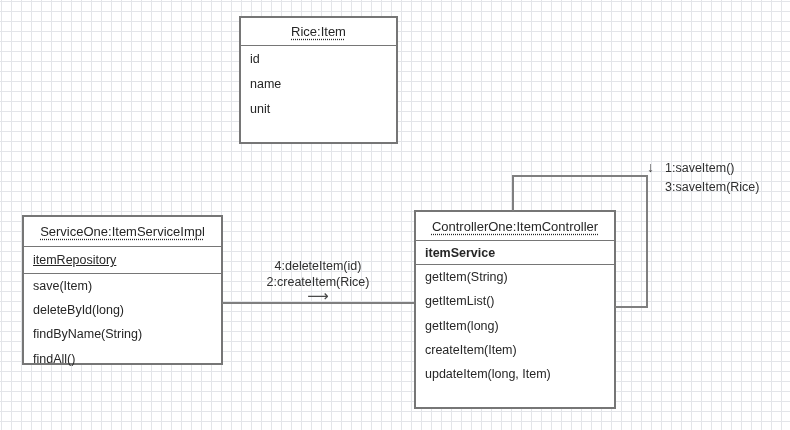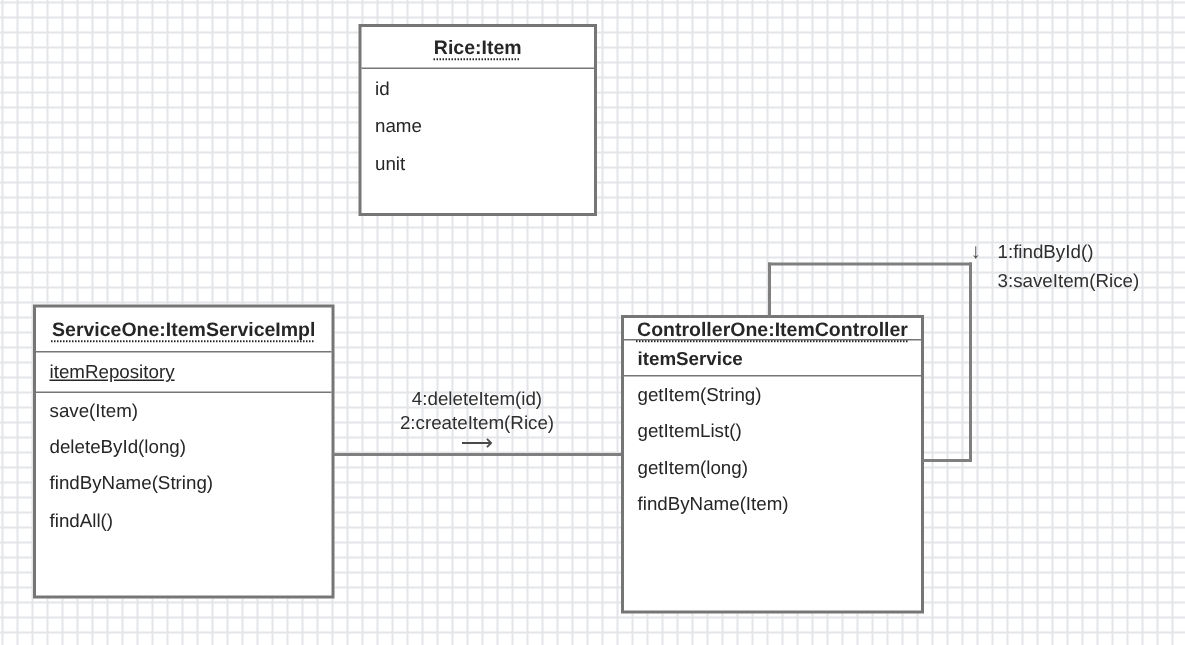--- a/index.html
+++ b/index.html
@@ -21,21 +21,21 @@
   }
   .uml-box {
     position: absolute;
     box-sizing: border-box;
     background: #ffffff;
     border: 2px solid #767676;
     color: #262626;
   }
   .uml-title {
     box-sizing: border-box;
-    font-weight: 700;
+    font-weight: 400;
     font-size: 13px;
     text-align: center;
     border-bottom: 1.5px solid #767676;
     text-decoration: underline dotted;
     text-underline-offset: 3px;
     display: flex;
     align-items: center;
     justify-content: center;
   }
   .uml-row {
@@ -47,29 +47,29 @@
     white-space: nowrap;
   }
   .sep { border-bottom: 1.5px solid #767676; }
 
   
   #box-rice   { left: 239px; top: 16px;  width: 159px; height: 128px; }
   #box-rice .uml-title { height: 28px; }
   #box-rice .uml-row   { height: 25px; }
 
   
-  #box-service { left: 22px; top: 203px; width: 201px; height: 196px; }
+  #box-service { left: 22px; top: 215px; width: 201px; height: 150px; }
   #box-service .uml-title { height: 30px; }
   #box-service .attr-row  { height: 27px; }
   #box-service .uml-row   { height: 24.2px; }
   #box-service .attr-row.uml-row { height: 27px; text-decoration: underline; }
 
   
   #box-controller { left: 414px; top: 210px; width: 202px; height: 199px; }
-  #box-controller .uml-title { height: 15px; }
+  #box-controller .uml-title { height: 29px; }
   #box-controller .attr-row.uml-row { height: 24px; font-weight: bold; }
   #box-controller .uml-row   { height: 24.3px; }
 
   .edge {
     position: absolute;
     background: #7f7f7f;
   }
   .msg-label {
     position: absolute;
     font-size: 12.5px;
@@ -103,35 +103,36 @@
     <div class="uml-row">findByName(String)</div>
     <div class="uml-row">findAll()</div>
   </div>
 
   <div class="uml-box" id="box-controller">
     <div class="uml-title">ControllerOne:ItemController</div>
     <div class="uml-row attr-row sep">itemService</div>
     <div class="uml-row">getItem(String)</div>
     <div class="uml-row">getItemList()</div>
     <div class="uml-row">getItem(long)</div>
-    <div class="uml-row">findByName(Item)</div>
+    <div class="uml-row">createItem(Item)</div>
+    <div class="uml-row">updateItem(long, Item)</div>
   </div>
 
   <div class="edge" style="left:222px; top:302px; width:192px; height:2px;"></div>
 
   <div class="edge" style="left:512px; top:175px; width:2px; height:36px;"></div>
   <div class="edge" style="left:512px; top:175px; width:136px; height:2px;"></div>
   <div class="edge" style="left:646px; top:175px; width:2px; height:133px;"></div>
   <div class="edge" style="left:615px; top:306px; width:33px; height:2px;"></div>
 
   <div class="msg-label" style="left:233px; top:258px; width:170px; text-align:center;">
     <div>4:deleteItem(id)</div>
     <div>2:createItem(Rice)</div>
   </div>
   <div class="arrow-glyph" style="left:290px; top:288px; width:56px; text-align:center;">⟶</div>
 
   <div class="arrow-glyph" style="left:647px; top:160px; font-size:14px;">↓</div>
   <div class="msg-label" style="left:665px; top:159px; line-height:19px;">
-    <div>1:findById()</div>
+    <div>1:saveItem()</div>
     <div>3:saveItem(Rice)</div>
   </div>
 
 </div>
 
 </body></html>

